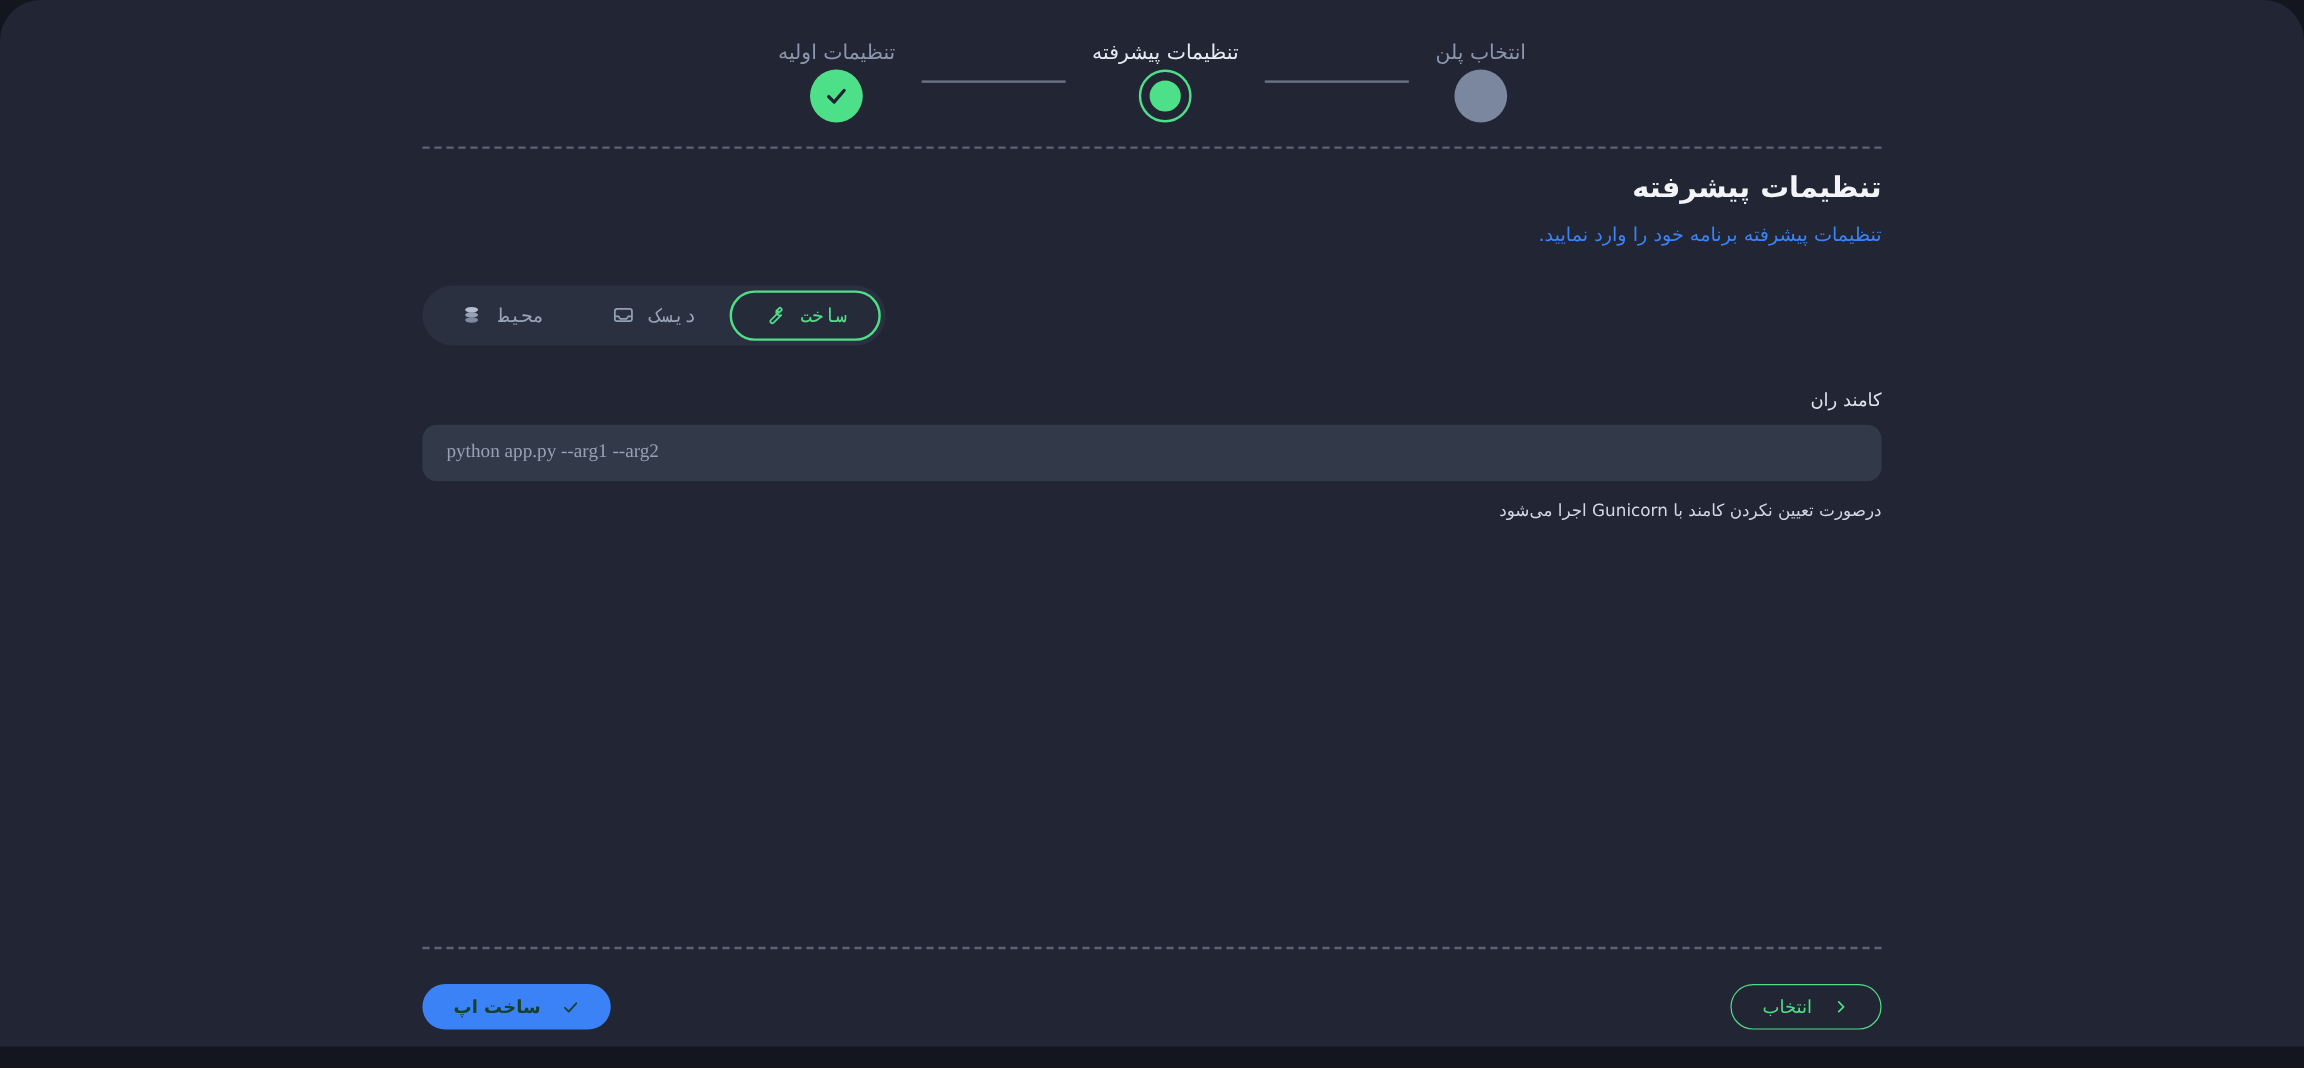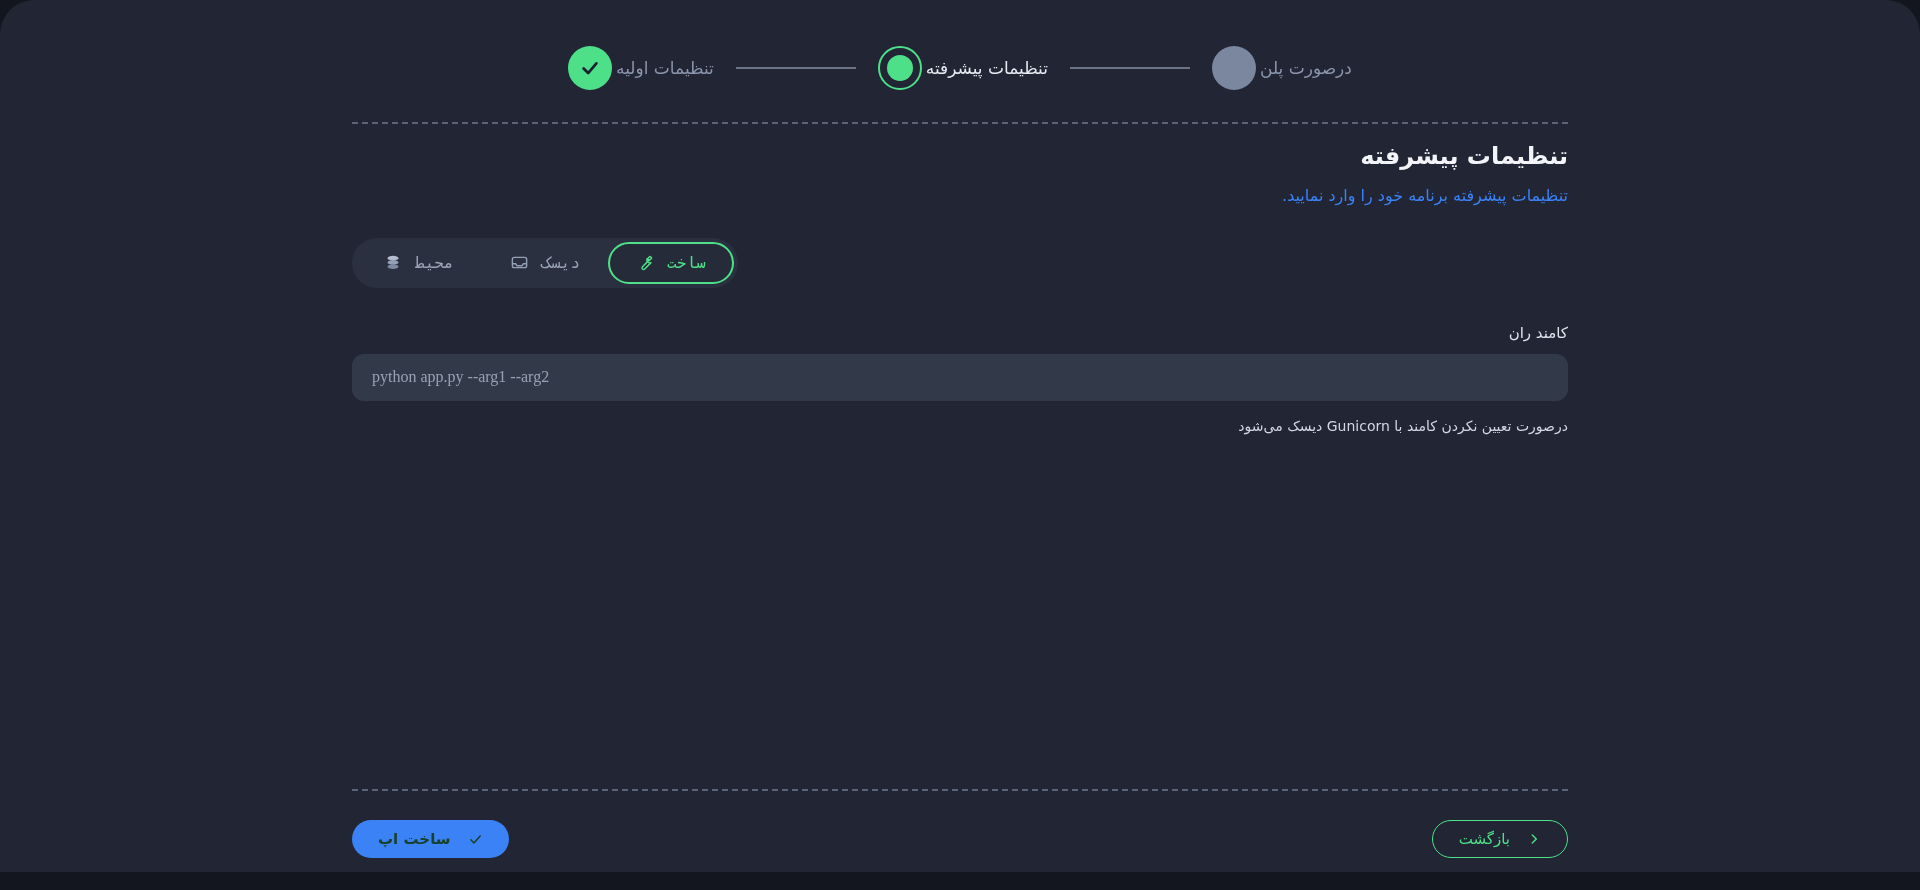--- a/index.html
+++ b/index.html
@@ -35,21 +35,21 @@
     height: 60px;
     display: flex;
     flex-direction: row;
     align-items: center;
     justify-content: center;
     gap: 0;
   }
 
   .step {
     display: flex;
-    flex-direction: row;
+    flex-direction: column;
     align-items: center;
     gap: 4px;
     text-align: center;
   }
 
   .step-label {
     font-size: 17px;
     color: #8b95ab;
     white-space: nowrap;
     letter-spacing: 0;
@@ -243,21 +243,21 @@
   }
 </style>
 </head>
 <body>
 
 <div class="app-card">
 
   <div class="stepper">
 
     <div class="step pending">
-      <span class="step-label">درصورت پلن</span>
+      <span class="step-label">انتخاب پلن</span>
       <span class="step-dot"></span>
     </div>
 
     <span class="step-connector"></span>
 
     <div class="step current">
       <span class="step-label">تنظیمات پیشرفته</span>
       <span class="step-dot"></span>
     </div>
 
@@ -313,31 +313,31 @@
           </svg>
         </span>
         <span>محیط</span>
       </div>
 
     </div>
 
     <div class="field-block">
       <label class="field-label">کامند ران</label>
       <input class="cmd-input" type="text" placeholder="python app.py --arg1 --arg2" value="" style="">
-      <p class="field-hint">درصورت تعیین نکردن کامند با Gunicorn دیسک می‌شود</p>
+      <p class="field-hint">درصورت تعیین نکردن کامند با Gunicorn اجرا می‌شود</p>
     </div>
 
   </div>
 
   <div class="divider bottom"></div>
 
   <div class="footer">
 
     <button class="btn btn-back">
-      <span>بازگشت</span>
+      <span>انتخاب</span>
       <svg width="14" height="14" viewBox="0 0 24 24" fill="none" stroke="#4ee088" stroke-width="2.4" stroke-linecap="round" stroke-linejoin="round">
         <path d="M9 5l7 7-7 7"></path>
       </svg>
     </button>
 
     <button class="btn btn-build">
       <span>ساخت اپ</span>
       <svg width="15" height="15" viewBox="0 0 24 24" fill="none" stroke="#17412a" stroke-width="2.4" stroke-linecap="round" stroke-linejoin="round">
         <path d="M4.5 12.5L9.5 17.5L19.5 6.5"></path>
       </svg>

